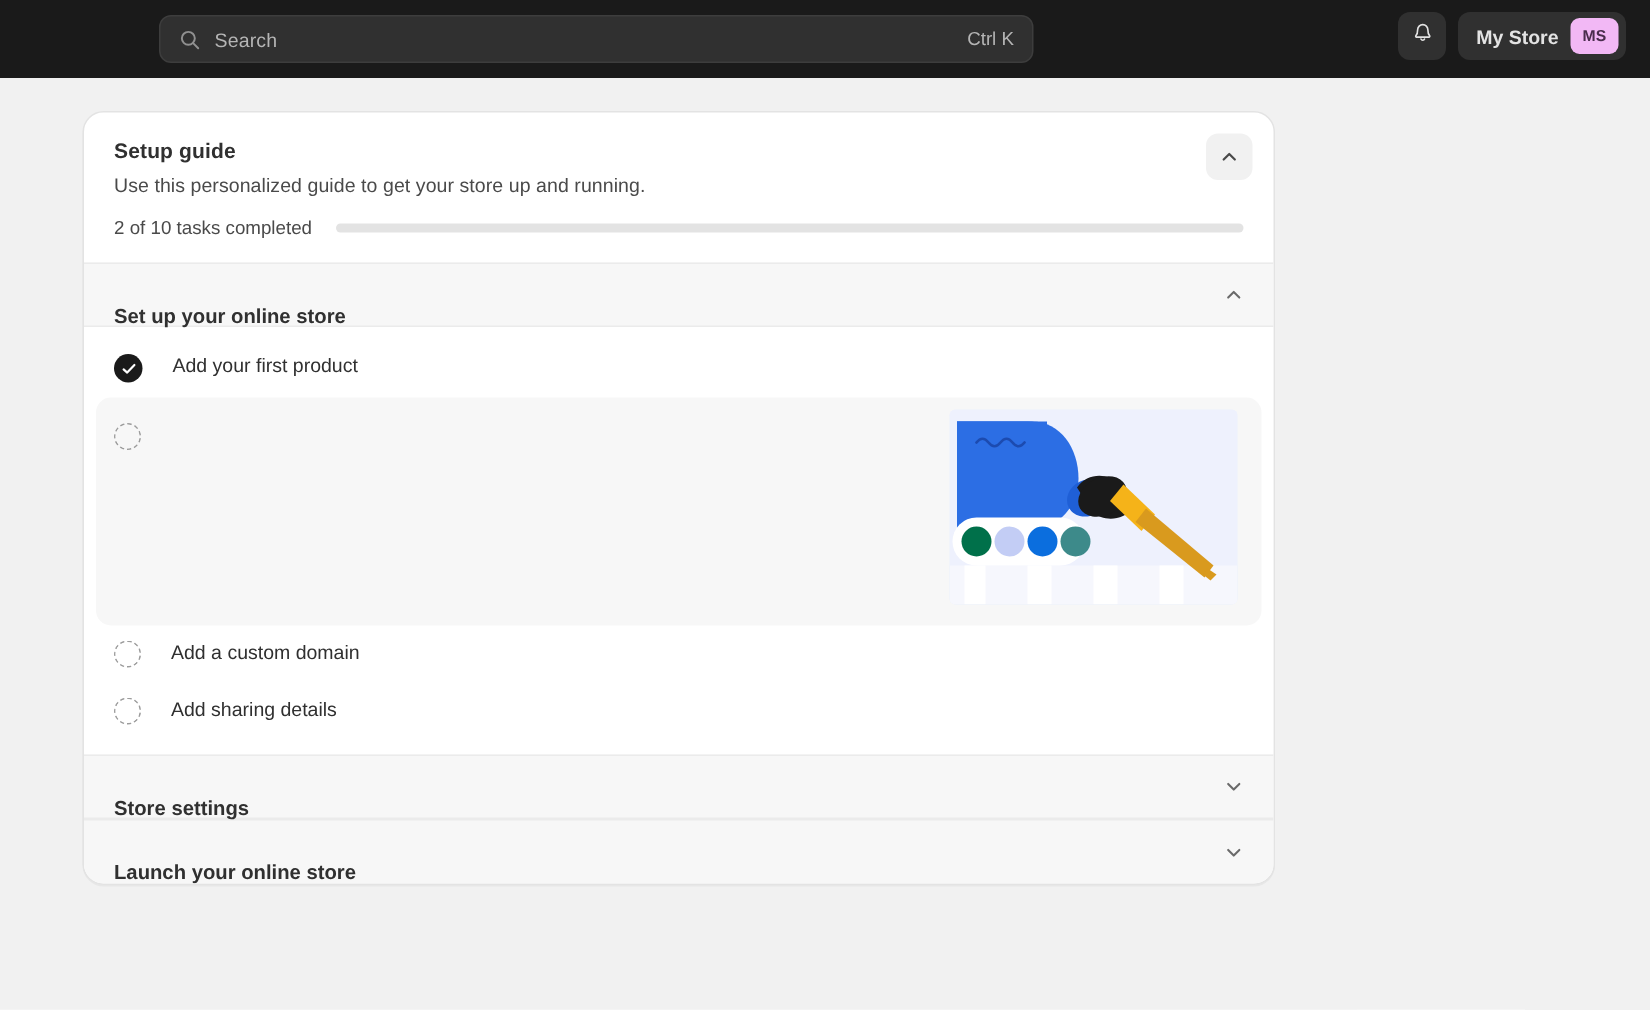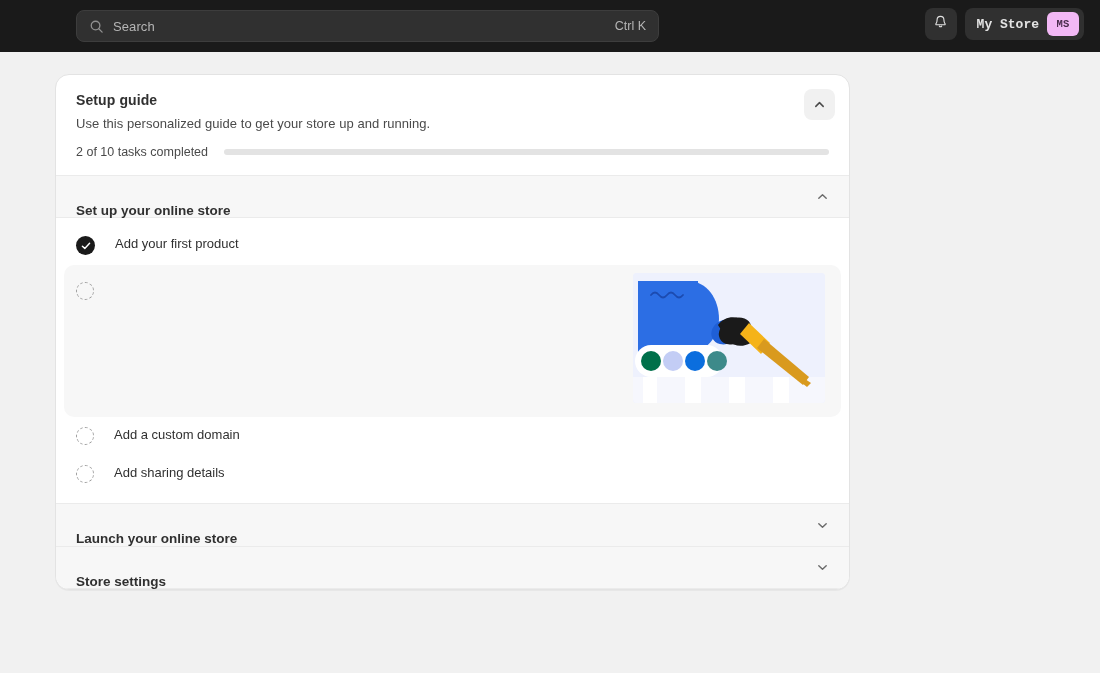--- a/index.html
+++ b/index.html
@@ -11,41 +11,41 @@
   }
 
   
   .topbar {
     height: 52px; width: 1100px;
     background: #1a1a1a;
     display: flex; align-items: center;
     position: relative;
   }
   .search-wrap {
-    position: absolute; left: 76px; top: 10px;
+    position: absolute; left: 106px; top: 10px;
     width: 583px; height: 32px;
   }
   .search-box {
     width: 100%; height: 100%;
     background: #303030;
     border: 1px solid #3d3d3d;
     border-radius: 8px;
     display: flex; align-items: center;
     padding: 0 12px;
   }
   .search-icon { width: 15px; height: 15px; flex: 0 0 15px; margin-right: 9px; opacity: .72; }
   .search-placeholder {
     color: #b5b5b5; font-size: 13px; flex: 1;
     letter-spacing: .1px;
   }
   .search-kbd { color: #b5b5b5; font-size: 12.5px; }
 
   .top-right {
     position: absolute; right: 16px; top: 8px;
-    display: flex; align-items: flex-end; gap: 8px; font-family: Liberation Mono, monospace;
+    display: flex; align-items: flex-end; gap: 8px;
   }
   .bell-btn {
     width: 32px; height: 32px; border-radius: 8px;
     background: #303030;
     display: flex; align-items: center; justify-content: center;
     cursor: pointer;
   }
   .store-btn {
     height: 32px; border-radius: 8px; background: #303030;
     display: flex; align-items: center; gap: 8px;
@@ -279,32 +279,32 @@
         <span class="circle-todo"></span>
         <span class="task-label">Add a custom domain</span>
       </div>
 
       <div class="task-row">
         <span class="circle-todo"></span>
         <span class="task-label">Add sharing details</span>
       </div>
     </div>
 
+    <div class="section-head">
+      <span class="section-title">Store settings</span>
+      <span>
+        <svg class="chev" viewBox="0 0 14 14" fill="none">
+          <path d="M3 5 L7 9 L11 5" stroke="#6b6b6b" stroke-width="1.5" stroke-linecap="round" stroke-linejoin="round"></path>
+        </svg>
+      </span>
+    </div>
+
     <div class="section-head plain">
       <span class="section-title">Launch your online store</span>
       <span>
         <svg class="chev" viewBox="0 0 14 14" fill="none">
           <path d="M3 5 L7 9 L11 5" stroke="#6b6b6b" stroke-width="1.5" stroke-linecap="round" stroke-linejoin="round"></path>
         </svg>
       </span>
     </div>
 
-    <div class="section-head">
-      <span class="section-title">Store settings</span>
-      <span>
-        <svg class="chev" viewBox="0 0 14 14" fill="none">
-          <path d="M3 5 L7 9 L11 5" stroke="#6b6b6b" stroke-width="1.5" stroke-linecap="round" stroke-linejoin="round"></path>
-        </svg>
-      </span>
-    </div>
-
   </div>
 </div>
 
 </body></html>

